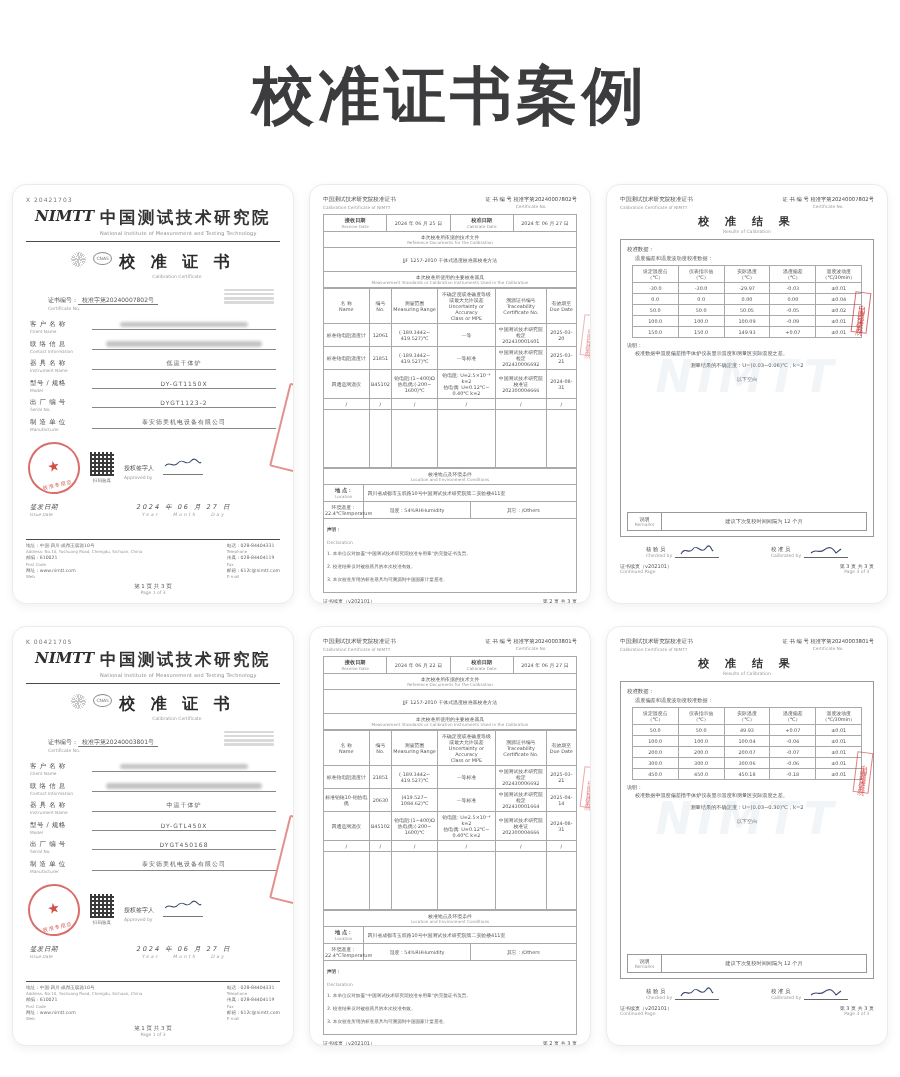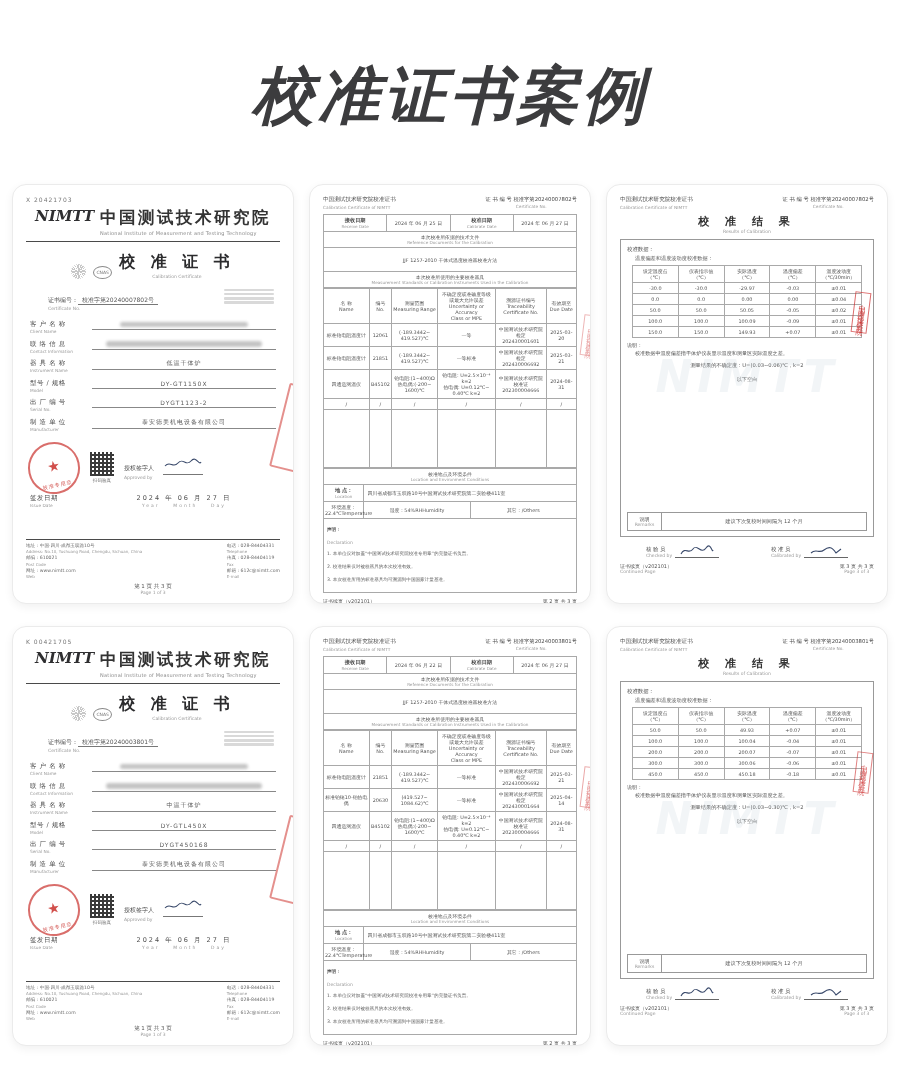--- a/index.html
+++ b/index.html
@@ -1,39 +1,39 @@
 <!DOCTYPE html>
 <html><head>
 <meta charset="utf-8">
 <style>
   * { box-sizing: border-box; margin: 0; padding: 0; }
   html,body { width:900px; height:1077px; background:#ffffff; font-family:"DejaVu Sans",sans-serif; }
   body { overflow:hidden; }
 
   .page-title { margin-top:54px; text-align:center; font-size:62px; font-weight:900;
-    color:#3c3c3e; letter-spacing:4px; font-family:"DejaVu Sans",sans-serif;font-style:italic; }
+    color:#3c3c3e; letter-spacing:4px; font-family:"DejaVu Sans",sans-serif; }
 
   .grid { display:grid; grid-template-columns:repeat(3,282px); gap:22px 15px;
     justify-content:center; margin-top:46px; }
 
   .card { width:282px; height:420px; background:#fff; border:1px solid #ebebeb; border-radius:14px;
     box-shadow:0 3px 10px rgba(0,0,0,.06); position:relative; overflow:hidden;
     padding:11px 13px; color:#4c4c4c; }
 
   .en-sub { font-size:4.5px; color:#9a9a9a; }
 
   
   .serial { font-size:6px; color:#777; letter-spacing:1px; }
   .org-row { display:flex; align-items:flex-start; justify-content:center; gap:6px; margin-top:4px; }
   .nimtt { font-family:"DejaVu Serif",serif; font-style:italic; font-weight:900; font-size:15px; color:#2e2e30; }
   .org-cn { font-family:"DejaVu Serif",serif; font-size:16.5px; font-weight:700; letter-spacing:2.5px; color:#333; }
   .org-en { font-size:5px; color:#8b8b8b; margin-top:1px; letter-spacing:.2px; }
   .rule { border-top:1.6px solid #4a4a4a; margin:5px 0 10px; }
   .rule2 { border-top:1.4px solid #4a4a4a; margin:6px 0 3px; }
-  .title-row { display:flex; align-items:flex-end; justify-content:center; gap:7px; margin-top:6px; }
+  .title-row { display:flex; align-items:flex-start; justify-content:center; gap:7px; margin-top:6px; }
   .logo-ilac { width:15px; height:15px; border-radius:50%; flex:0 0 auto;
     background:repeating-conic-gradient(#9a9a9a 0 9deg, #fff 9deg 18deg); opacity:.55; }
   .logo-cnas { width:19px; height:13px; border:1px solid #8a8a8a; border-radius:50%;
     font-size:4.5px; color:#777; display:flex; align-items:center; justify-content:center; flex:0 0 auto; }
   .cert-title { font-family:"DejaVu Serif",serif; font-size:16px; font-weight:700;
     letter-spacing:5px; color:#2b2b2d; }
   .cert-title-en { font-size:4.5px; color:#999; text-align:center; margin-top:1px; }
   .certno-row { display:flex; justify-content:space-between; margin-top:8px; padding:0 6px 0 22px; }
   .certno-lab { font-size:6px; color:#555; }
   .certno-val { font-size:6px; color:#555; border-bottom:.8px solid #777; padding:0 4px 1px; }
@@ -58,21 +58,21 @@
     font-size:5px; color:rgba(201,48,44,.85); letter-spacing:1px; }
   .qr-wrap { text-align:center; flex:0 0 auto; }
   .qr { width:24px; height:24px; margin:0 auto;
     background:
       repeating-linear-gradient(0deg,#3a3a3a 0 2px,transparent 2px 4px),
       repeating-linear-gradient(90deg,#3a3a3a 0 2px,#fff 2px 4px); }
   .qr-label { font-size:4.6px; color:#777; margin-top:2px; }
   .appr { flex:1; }
   .appr-lab { font-size:6px; color:#4a4a4a; }
   .sig-line { border-bottom:.8px solid #777; display:inline-block; margin-left:4px; }
-  .issue-row { display:flex; align-items:flex-start; padding:0 4px; }
+  .issue-row { display:flex; align-items:flex-start; margin-top:9px; padding:0 4px;font-style:italic; }
   .ival { flex:1; text-align:center; font-size:6.5px; color:#4e4e4e; letter-spacing:2px; }
   .cov-footer { position:absolute; left:13px; right:13px; bottom:8px; }
   .foot-cols { display:flex; justify-content:space-between; }
   .fc { font-size:4.6px; color:#6a6a6a; line-height:1.45; }
   .fc .en-sub { font-size:4px; }
   .pageno { text-align:center; margin-top:3px; font-size:5.5px; color:#555; }
   .red-corner { position:absolute; right:-16px; width:30px; height:86px;
     border:2px solid rgba(206,52,48,.55); transform:rotate(14deg); border-radius:2px; }
 
   

